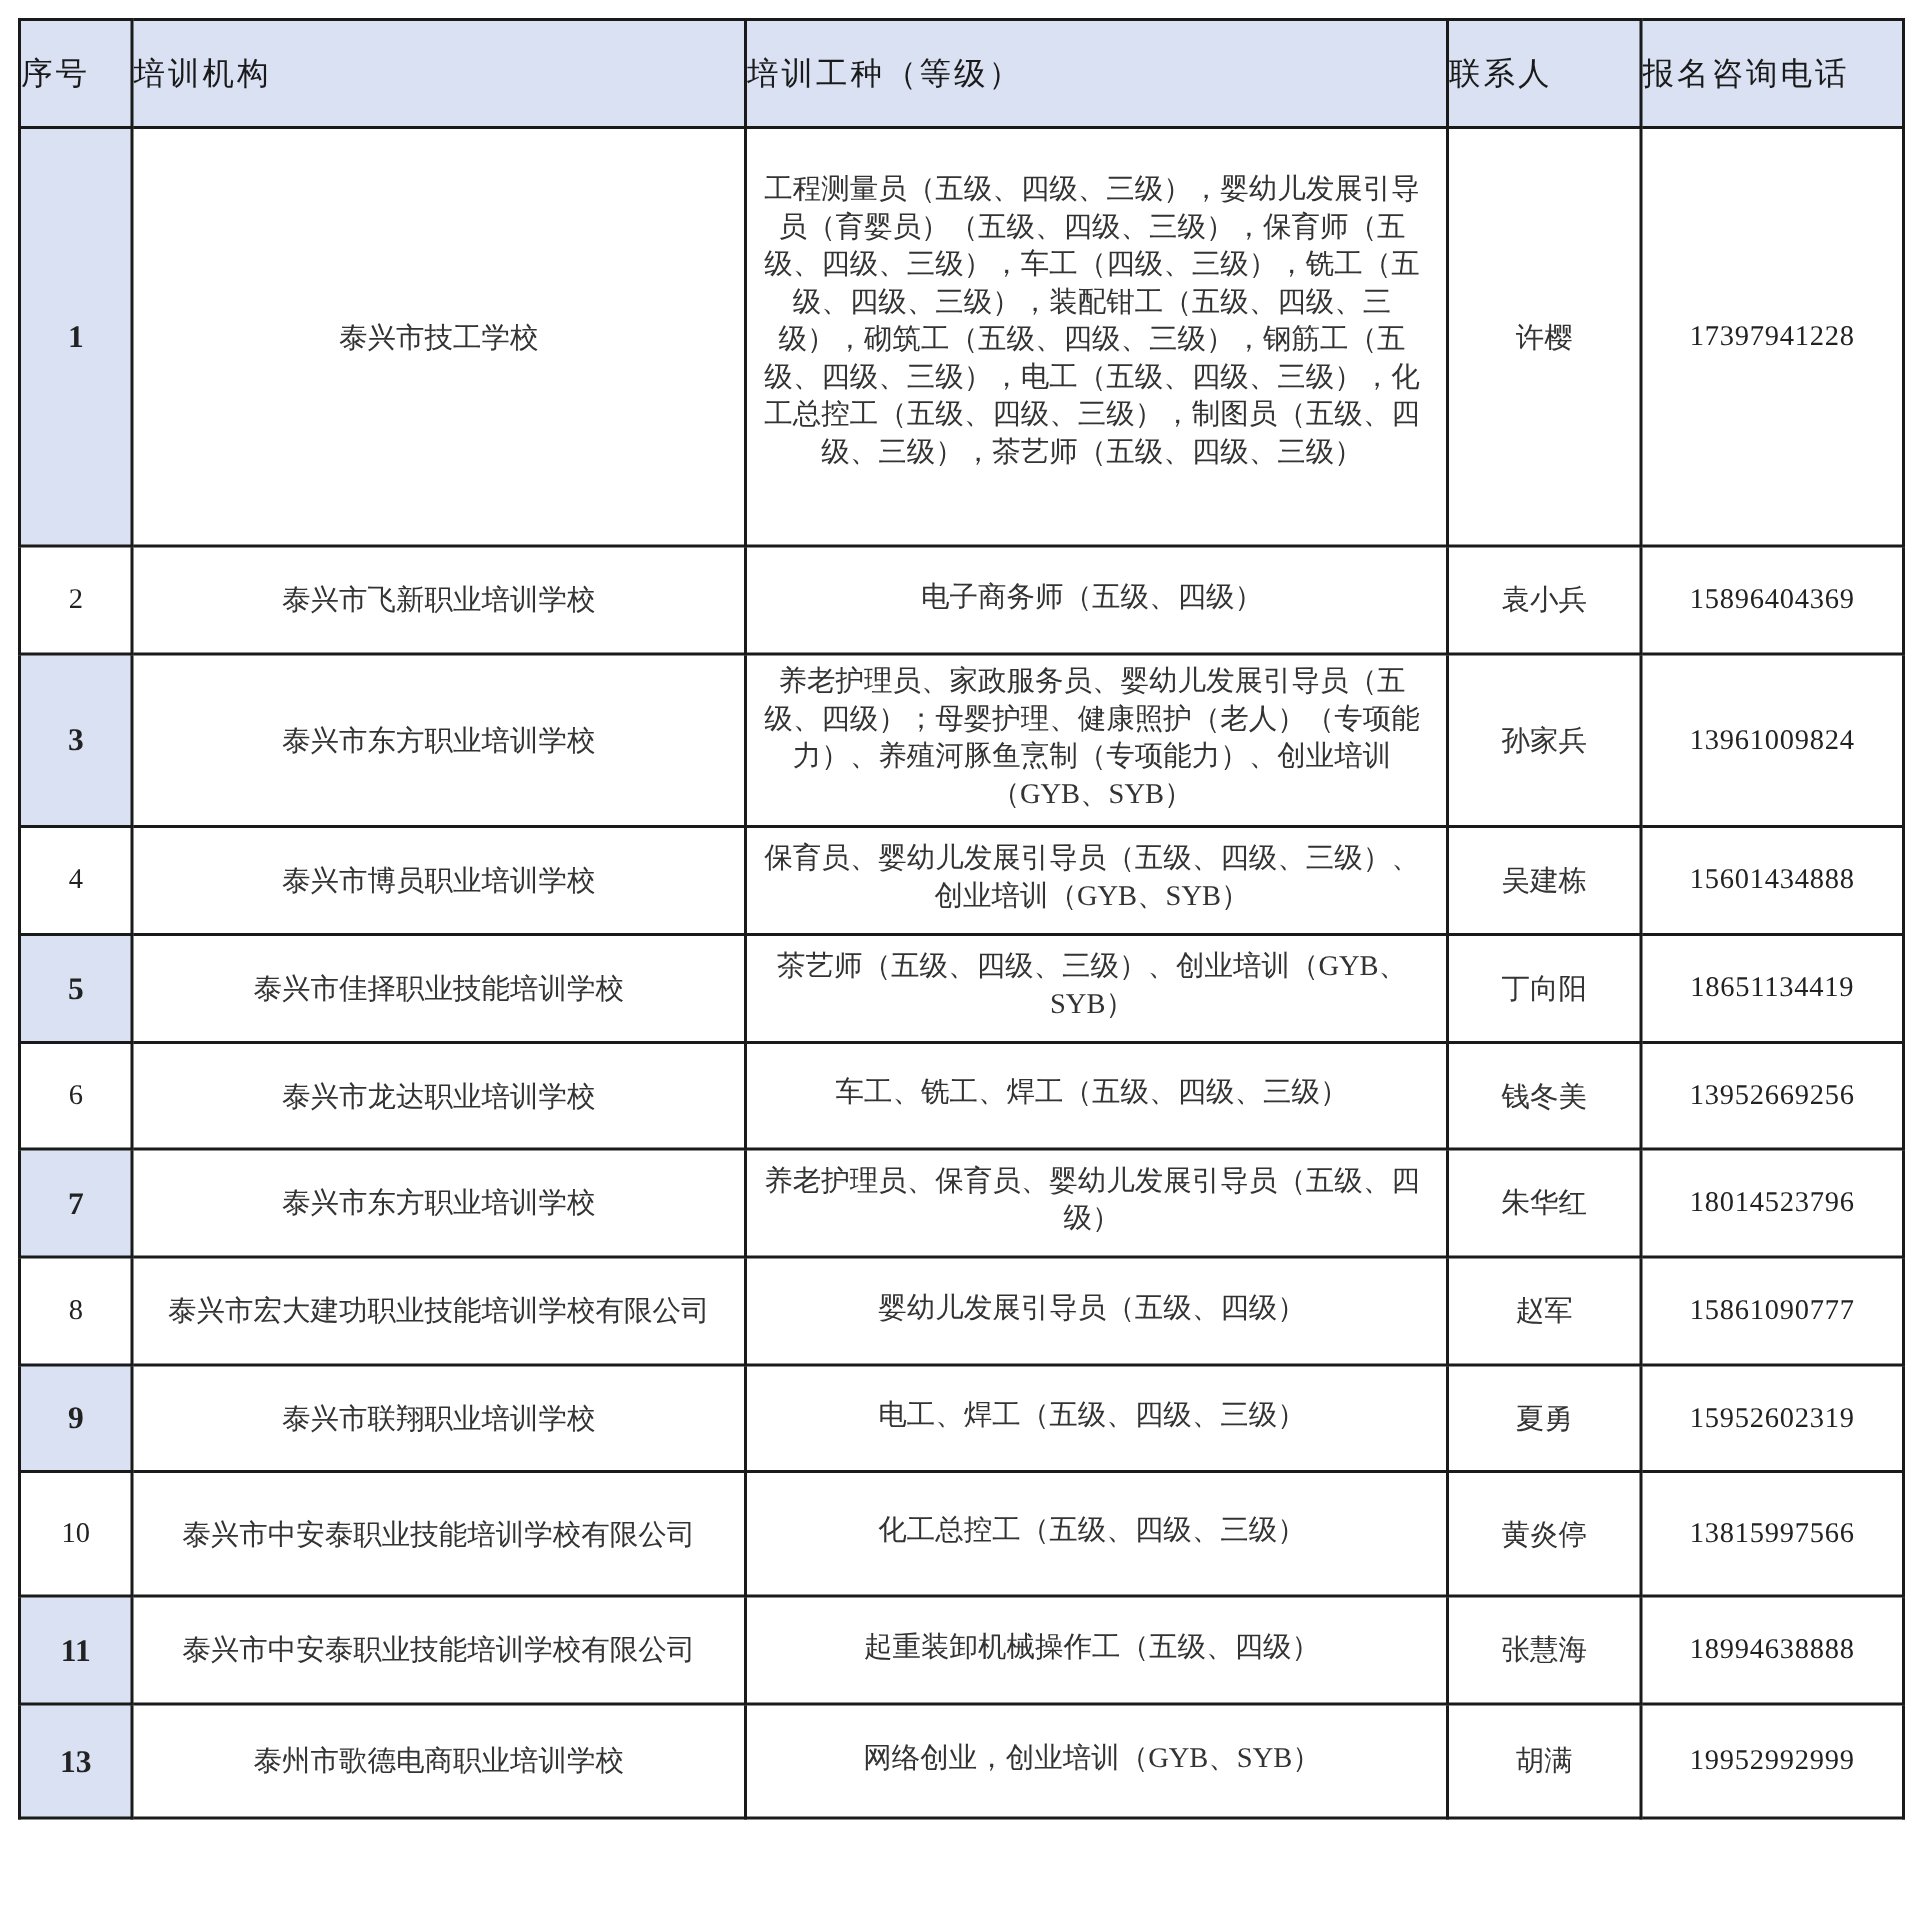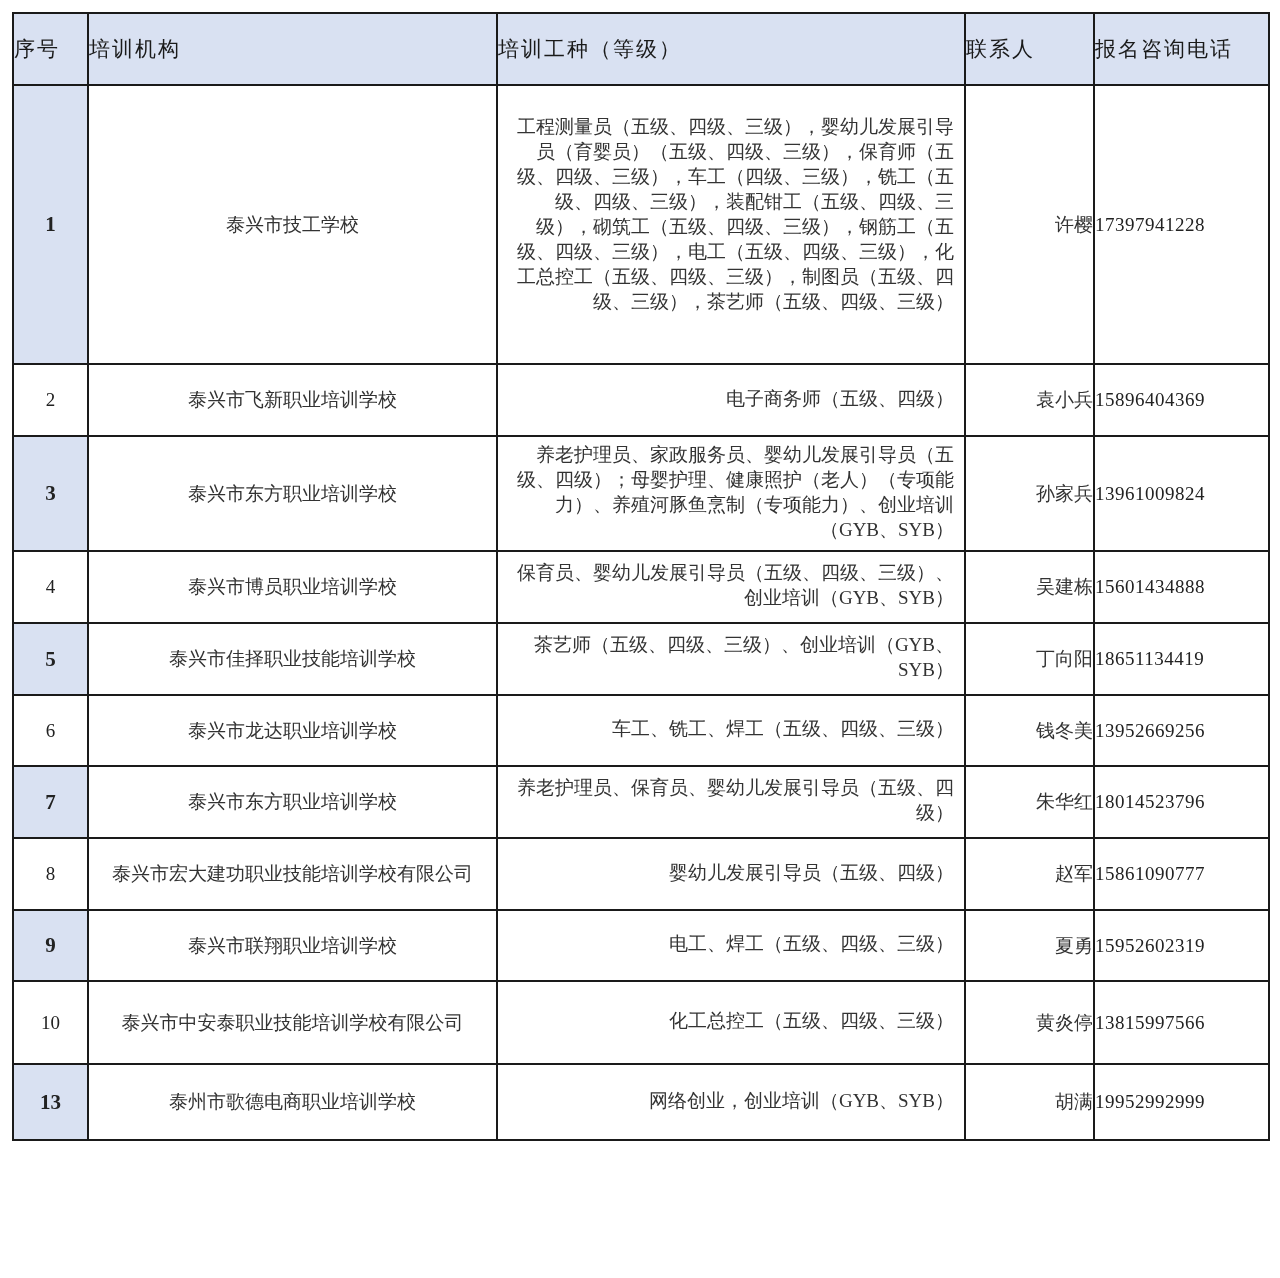--- a/index.html
+++ b/index.html
@@ -21,23 +21,23 @@
       font-weight: normal;
       font-size: 21px;
       letter-spacing: 2px;
       height: 70px;
       text-align: left;
       color: #1a1a1a;
     }
     td.idx { text-align: center; font-size: 19px; }
     td.idx.shaded { background: #d9e1f2; font-weight: bold; font-size: 21px; }
     td.org { text-align: center; font-size: 19px; color: #333; margin-left: 16px; }
-    td.type { text-align: right; font-size: 19px; line-height: 25px; padding: 0 10px 4px 4px; color: #333; }
-    td.contact { text-align: right; font-size: 19px; color: #333; }
-    td.phone { text-align: left; font-size: 19px; letter-spacing: 0.5px; color: #222; }
+    td.type { text-align: center; font-size: 19px; line-height: 25px; padding: 0 10px 4px 4px; color: #333; }
+    td.contact { text-align: center; font-size: 19px; color: #333; }
+    td.phone { text-align: center; font-size: 19px; letter-spacing: 0.5px; color: #222; }
   </style>
 </head>
 <body>
 
 <div class="table-wrap">
   <table>
     <colgroup>
       <col style="width:75px">
       <col style="width:409px">
       <col style="width:468px">
@@ -117,20 +117,27 @@
         <td class="contact">夏勇</td>
         <td class="phone">15952602319</td>
       </tr>
       <tr style="height:83px">
         <td class="idx">10</td>
         <td class="org">泰兴市中安泰职业技能培训学校有限公司</td>
         <td class="type">化工总控工（五级、四级、三级）</td>
         <td class="contact">黄炎停</td>
         <td class="phone">13815997566</td>
       </tr>
+      <tr style="height:72px">
+        <td class="idx shaded">11</td>
+        <td class="org">泰兴市中安泰职业技能培训学校有限公司</td>
+        <td class="type">起重装卸机械操作工（五级、四级）</td>
+        <td class="contact">张慧海</td>
+        <td class="phone">18994638888</td>
+      </tr>
       <tr style="height:76px">
         <td class="idx shaded">13</td>
         <td class="org">泰州市歌德电商职业培训学校</td>
         <td class="type">网络创业，创业培训（GYB、SYB）</td>
         <td class="contact">胡满</td>
         <td class="phone">19952992999</td>
       </tr>
     </tbody>
   </table>
 </div>

